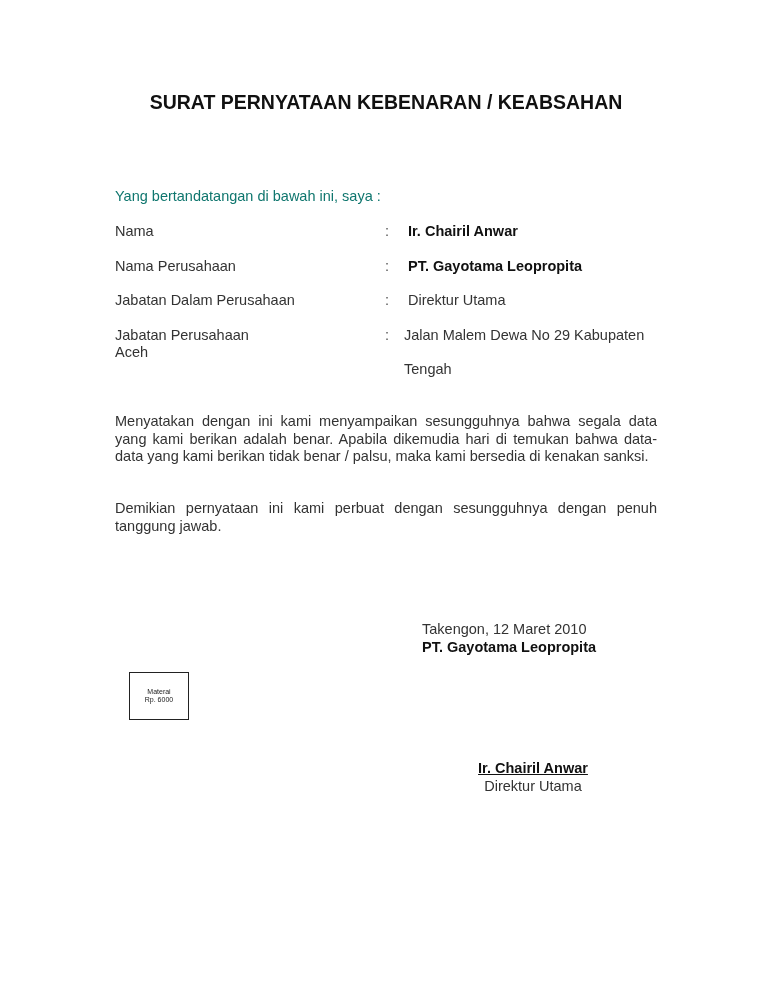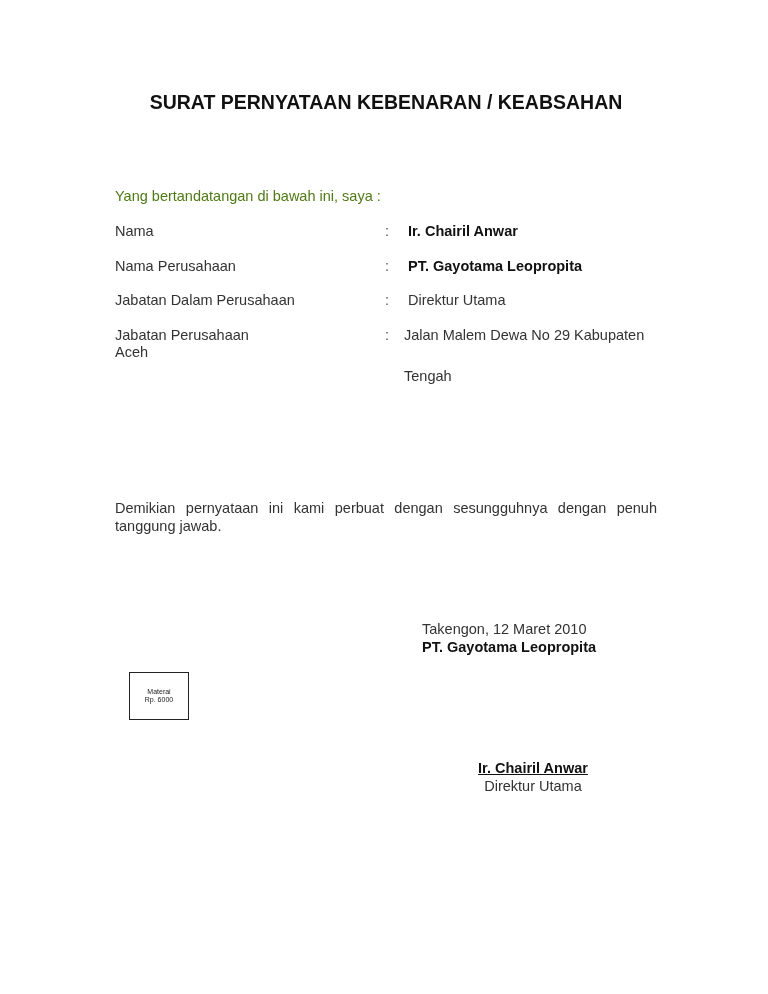--- a/index.html
+++ b/index.html
@@ -30,21 +30,21 @@
       font-weight: bold;
       font-size: 19.5px;
       line-height: 24px;
       color: #111111;
     }
     .intro {
       position: absolute;
       left: 113px;
       top: 188px;
       font-size: 14.5px;
-      color: #4d7c0f;
+      color: #0f766e;
     }
     .field-row {
       position: absolute;
       left: 113px;
       width: 545px;
       font-size: 14.5px;
       color: #333333;
     }
     .field-label {
       position: absolute;
@@ -68,21 +68,20 @@
     }
     .addr-value {
       position: absolute;
       left: 289px;
       top: 0;
     }
     .addr-cont {
       position: absolute;
       left: 289px;
       top: 34px;
-      margin-top: 7px;
     }
     .addr-label2 {
       position: absolute;
       left: 0;
       top: 17px;
     }
     .para {
       position: absolute;
       left: 113px;
       width: 542px;
@@ -169,20 +168,21 @@
   </div>
 
   <div class="field-row" style="top:327px; height:60px;">
     <span class="field-label">Jabatan Perusahaan</span>
     <span class="addr-label2">Aceh</span>
     <span class="field-colon">:</span>
     <span class="addr-value">Jalan Malem Dewa No 29 Kabupaten</span>
     <span class="addr-cont">Tengah</span>
   </div>
 
+  <div class="para" style="top:413px;">Menyatakan dengan ini kami menyampaikan sesungguhnya bahwa segala data yang kami berikan adalah benar. Apabila dikemudia hari di temukan bahwa data-data yang kami berikan tidak benar / palsu, maka kami bersedia di kenakan sanksi.</div>
 
   <div class="para" style="top:500px;">Demikian pernyataan ini kami perbuat dengan sesungguhnya dengan penuh tanggung jawab.</div>
 
   <div class="sig-block" style="top:621px;">
     <div class="place-date">Takengon, 12 Maret 2010</div>
     <div class="company">PT. Gayotama Leopropita</div>
   </div>
 
   <div class="stamp-box">
     <div>Materai</div>

